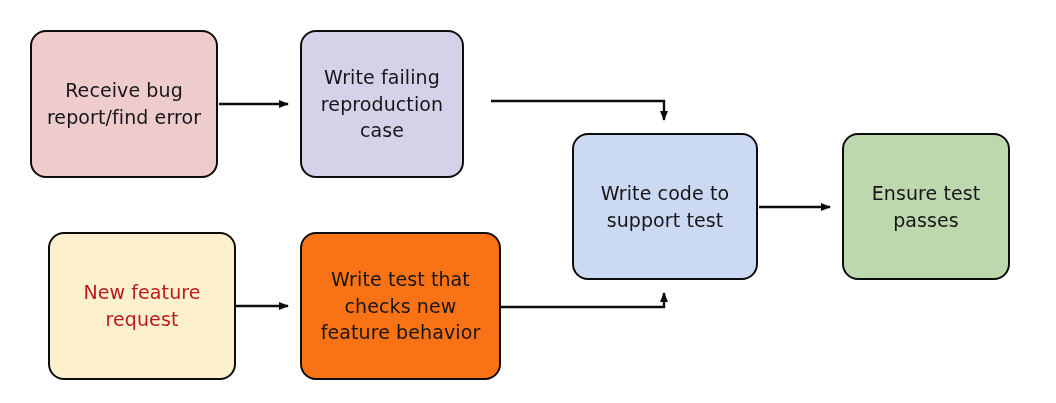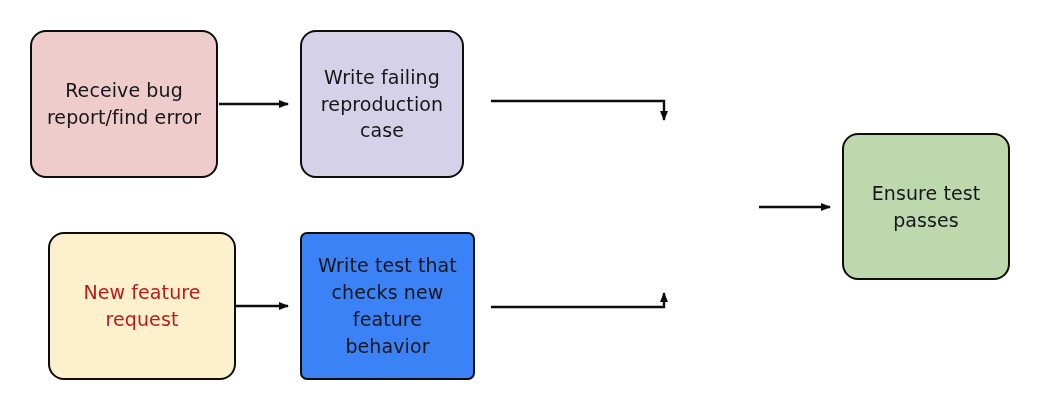--- a/index.html
+++ b/index.html
@@ -79,24 +79,28 @@
   <div class="node" style="left: 300px; top: 30px; width: 164px; height: 148px; background: rgb(213, 209, 232); border-color: rgb(13, 13, 13); color: rgb(22, 22, 26);">
     <span class="label">Write failing
 reproduction case</span>
   </div>
 
   <div class="node" style="left: 48px; top: 232px; width: 188px; height: 148px; background: rgb(253, 240, 205); border-color: rgb(13, 13, 13); color: #b91c1c;">
     <span class="label">New feature
 request</span>
   </div>
 
-  <div class="node" style="left: 300px; top: 232px; width: 175px; height: 148px; background: #3b82f6; border-color: rgb(13, 13, 13); color: rgb(22, 22, 26); border-radius: 7px;">
+  <div class="node" style="left: 300px; top: 232px; width: 201px; height: 148px; background: #f97316; border-color: rgb(13, 13, 13); color: rgb(22, 22, 26);">
     <span class="label">Write test that
 checks new
 feature behavior</span>
   </div>
 
+  <div class="node" style="left: 572px; top: 133px; width: 186px; height: 147px; background: rgb(204, 217, 242); border-color: rgb(13, 13, 13); color: rgb(22, 22, 26);">
+    <span class="label">Write code to
+support test</span>
+  </div>
 
   <div class="node" style="left: 842px; top: 133px; width: 168px; height: 147px; background: rgb(189, 216, 173); border-color: rgb(13, 13, 13); color: rgb(22, 22, 26);">
     <span class="label">Ensure test passes</span>
   </div>
 
 </div>
 
 </body></html>

